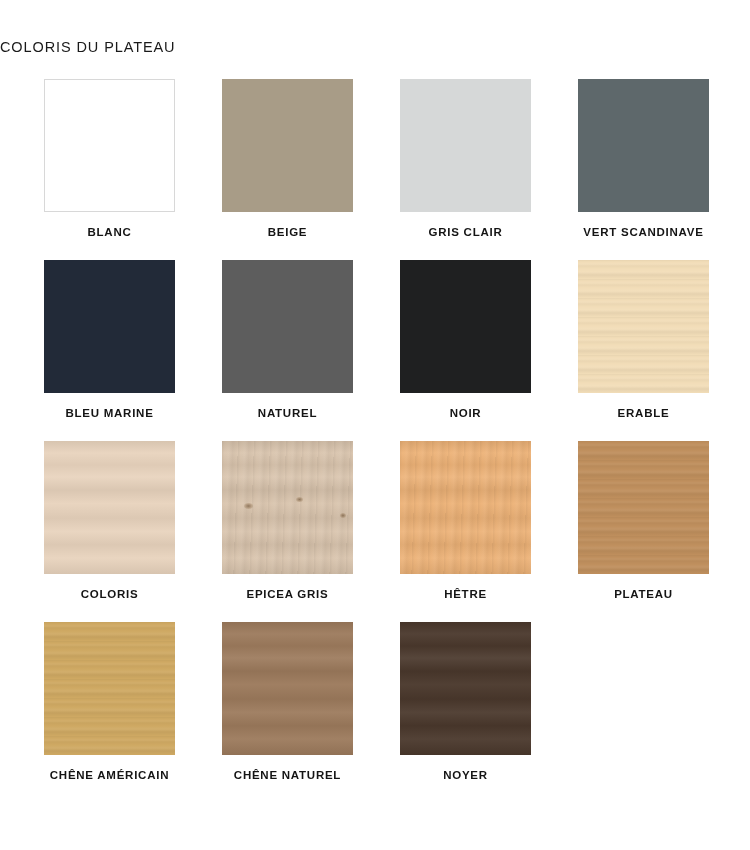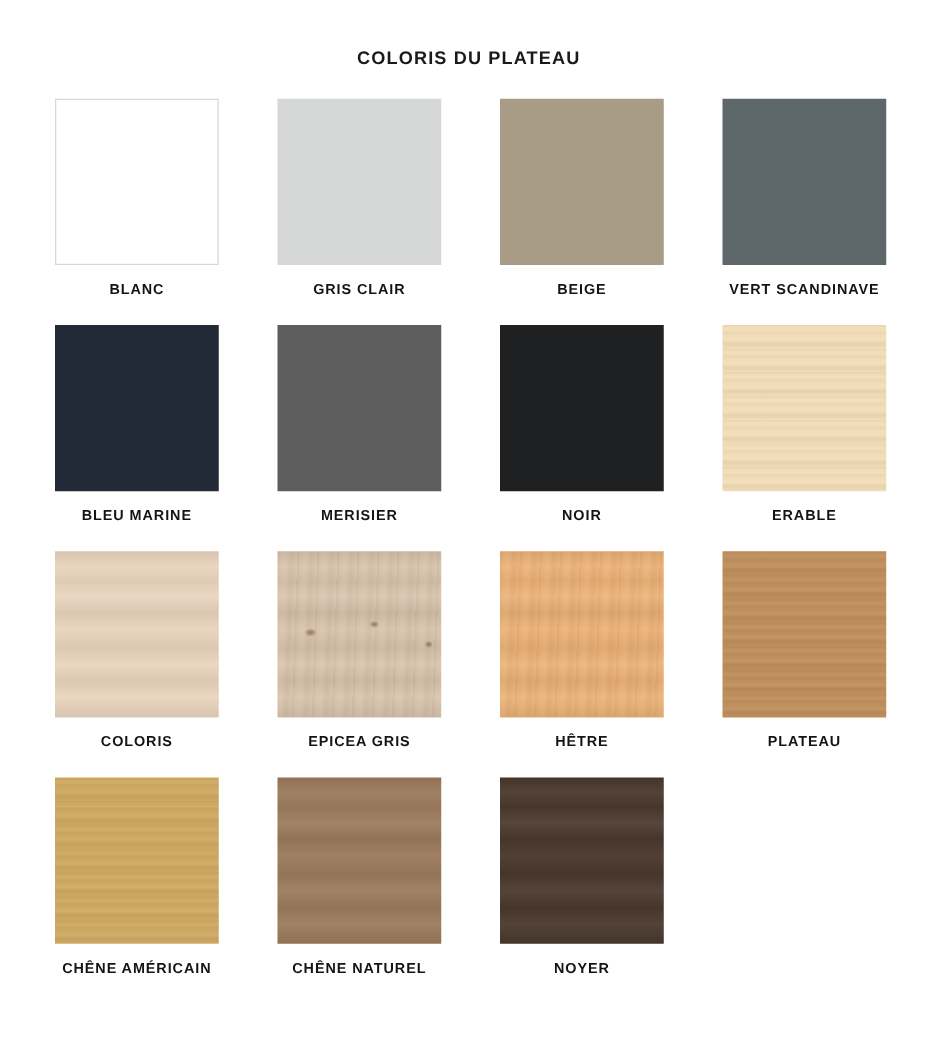--- a/index.html
+++ b/index.html
@@ -13,23 +13,22 @@
     font-family: "Liberation Sans", sans-serif;
     overflow: hidden;
   }
   .page {
     position: relative;
     width: 750px;
     height: 850px;
     box-sizing: border-box;
   }
   .page-title {
-    text-align: center;
     font-size: 14.5px;
-    font-weight: bold;
+    font-weight: normal;
     letter-spacing: 0.9px;
     color: #1a1a1a;
     margin: 0;
     padding-top: 39px;
     text-transform: uppercase;
   }
   .swatch-grid {
     display: grid;
     grid-template-columns: repeat(4, 131px);
     column-gap: 47px;
@@ -119,38 +118,38 @@
 <body>
 
 <div class="page">
   <h1 class="page-title">COLORIS DU PLATEAU</h1>
   <div class="swatch-grid">
       <div class="swatch-cell">
         <div class="swatch-chip bordered" style="background: rgb(255, 255, 255); border-color: rgb(216, 216, 216);"></div>
         <span class="swatch-label">BLANC</span>
       </div>
       <div class="swatch-cell">
+        <div class="swatch-chip" style="background: rgb(168, 156, 135);"></div>
+        <span class="swatch-label">BEIGE</span>
+      </div>
+      <div class="swatch-cell">
         <div class="swatch-chip" style="background: rgb(214, 216, 216);"></div>
         <span class="swatch-label">GRIS CLAIR</span>
       </div>
       <div class="swatch-cell">
-        <div class="swatch-chip" style="background: rgb(168, 156, 135);"></div>
-        <span class="swatch-label">BEIGE</span>
-      </div>
-      <div class="swatch-cell">
         <div class="swatch-chip" style="background: rgb(94, 104, 107);"></div>
         <span class="swatch-label">VERT SCANDINAVE</span>
       </div>
       <div class="swatch-cell">
         <div class="swatch-chip" style="background: rgb(34, 42, 56);"></div>
         <span class="swatch-label">BLEU MARINE</span>
       </div>
       <div class="swatch-cell">
         <div class="swatch-chip" style="background: rgb(93, 93, 93);"></div>
-        <span class="swatch-label">MERISIER</span>
+        <span class="swatch-label">NATUREL</span>
       </div>
       <div class="swatch-cell">
         <div class="swatch-chip" style="background: rgb(31, 32, 33);"></div>
         <span class="swatch-label">NOIR</span>
       </div>
       <div class="swatch-cell">
         <div class="swatch-chip" style="background: rgb(242, 221, 184);">
           <div class="grain horizontal"></div>
         </div>
         <span class="swatch-label">ERABLE</span>

